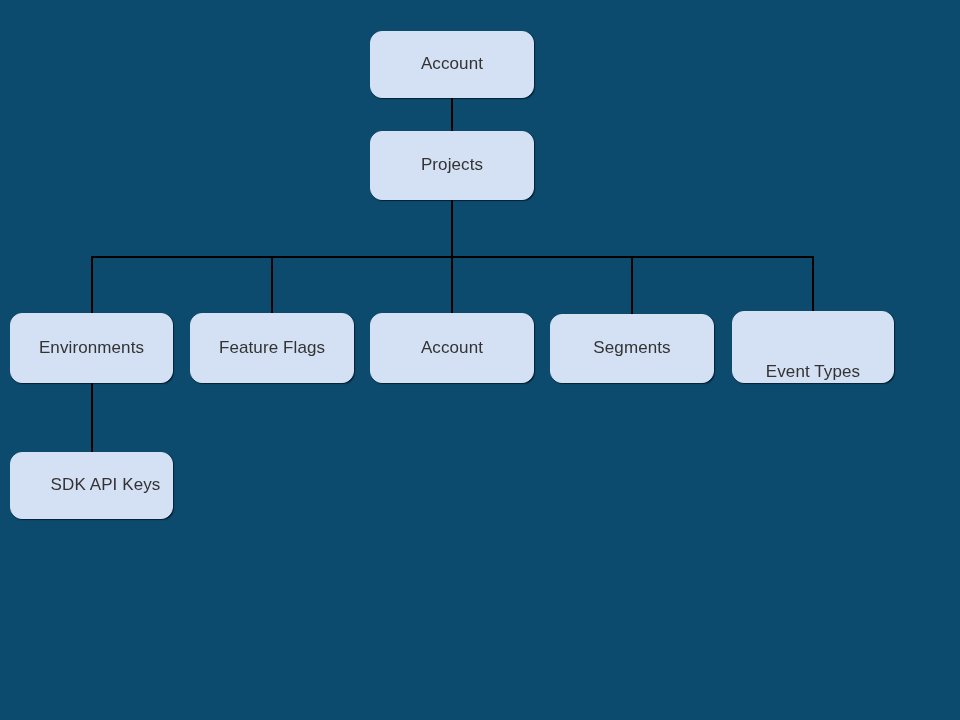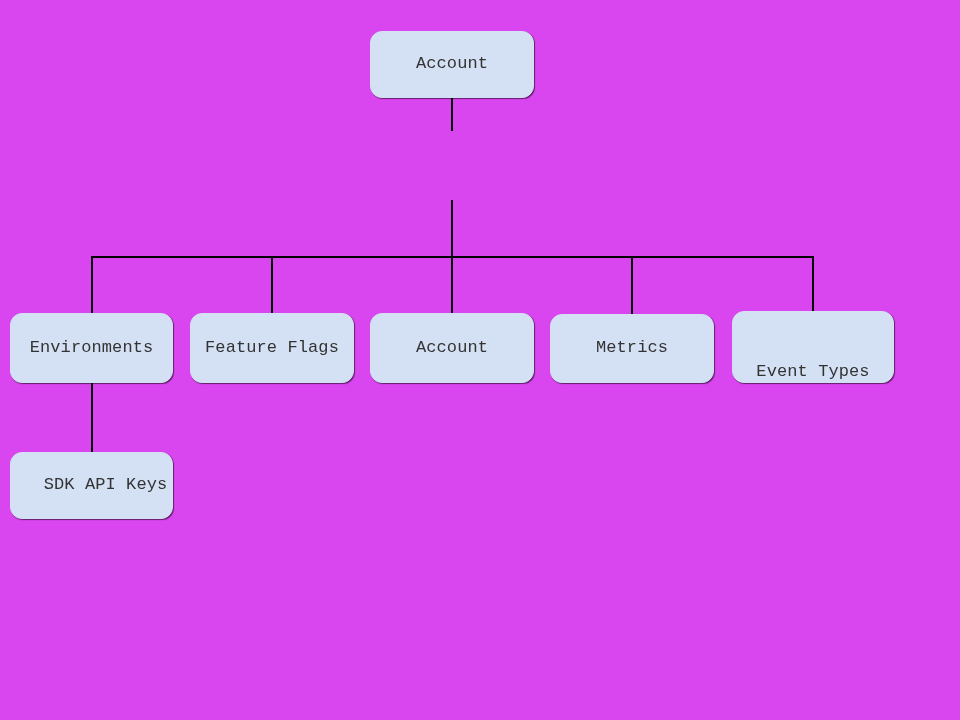--- a/index.html
+++ b/index.html
@@ -4,23 +4,23 @@
 <style>
   html, body {
     margin: 0;
     padding: 0;
     background: #000000;
   }
   #canvas {
     position: relative;
     width: 960px;
     height: 720px;
-    background: #d946ef;
+    background: #0c4a6e;
     overflow: hidden;
-    font-family: Liberation Mono, monospace;
+    font-family: Liberation Sans, sans-serif;
   }
   .node {
     position: absolute;
     box-sizing: border-box;
     background: #d4e1f4;
     border: 1px solid #d4e1f4;
     border-radius: 12px;
     display: flex;
     align-items: center;
     justify-content: center;
@@ -56,35 +56,38 @@
   <div class="edge" style="left:451px; top:256px; width:2px; height:57px;"></div>
   <div class="edge" style="left:631px; top:256px; width:2px; height:58px;"></div>
   <div class="edge" style="left:812px; top:256px; width:2px; height:55px;"></div>
 
   <div class="edge" style="left:91px; top:383px; width:2px; height:69px;"></div>
 
   <div class="node" style="left:370px; top:31px; width:164px; height:67px;">
     <span class="node-label">Account</span>
   </div>
 
+  <div class="node" style="left:370px; top:131px; width:164px; height:69px;">
+    <span class="node-label">Projects</span>
+  </div>
 
   <div class="node" style="left:10px; top:313px; width:163px; height:70px;">
     <span class="node-label">Environments</span>
   </div>
 
   <div class="node" style="left:190px; top:313px; width:164px; height:70px;">
     <span class="node-label">Feature Flags</span>
   </div>
 
   <div class="node" style="left:370px; top:313px; width:164px; height:70px;">
     <span class="node-label">Account</span>
   </div>
 
   <div class="node" style="left:550px; top:314px; width:164px; height:69px;">
-    <span class="node-label">Metrics</span>
+    <span class="node-label">Segments</span>
   </div>
 
   <div class="node" style="left:732px; top:311px; width:162px; height:72px;align-items:flex-end;">
     <span class="node-label">Event Types</span>
   </div>
 
   <div class="node" style="left:10px; top:452px; width:163px; height:67px;padding-left:28px;">
     <span class="node-label">SDK API Keys</span>
   </div>
 

